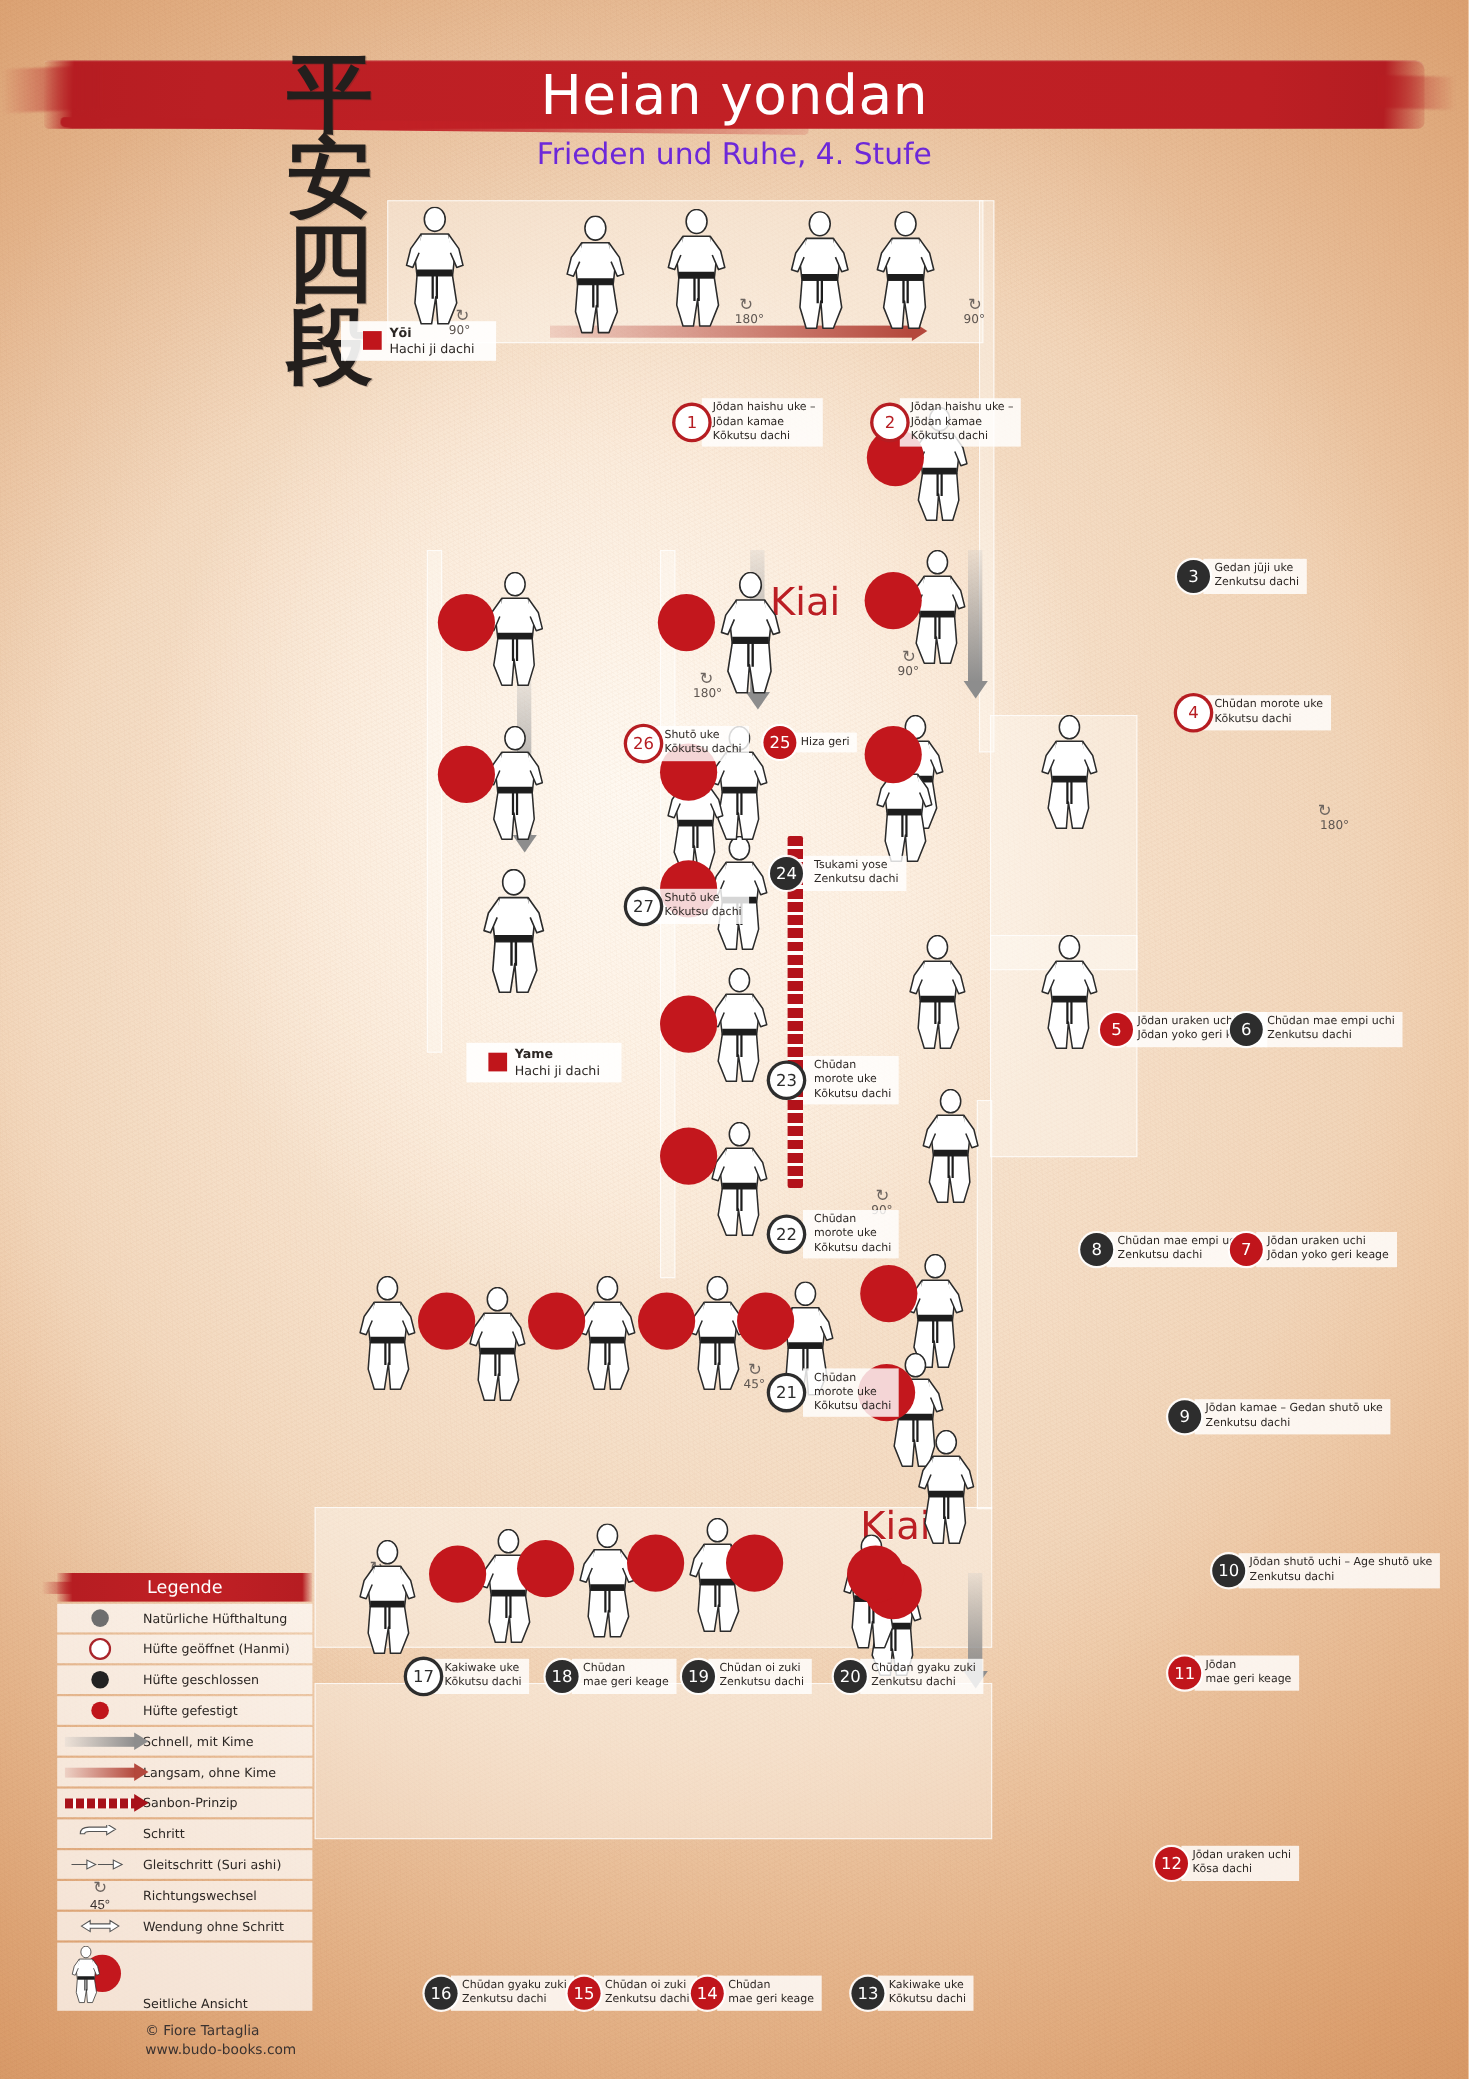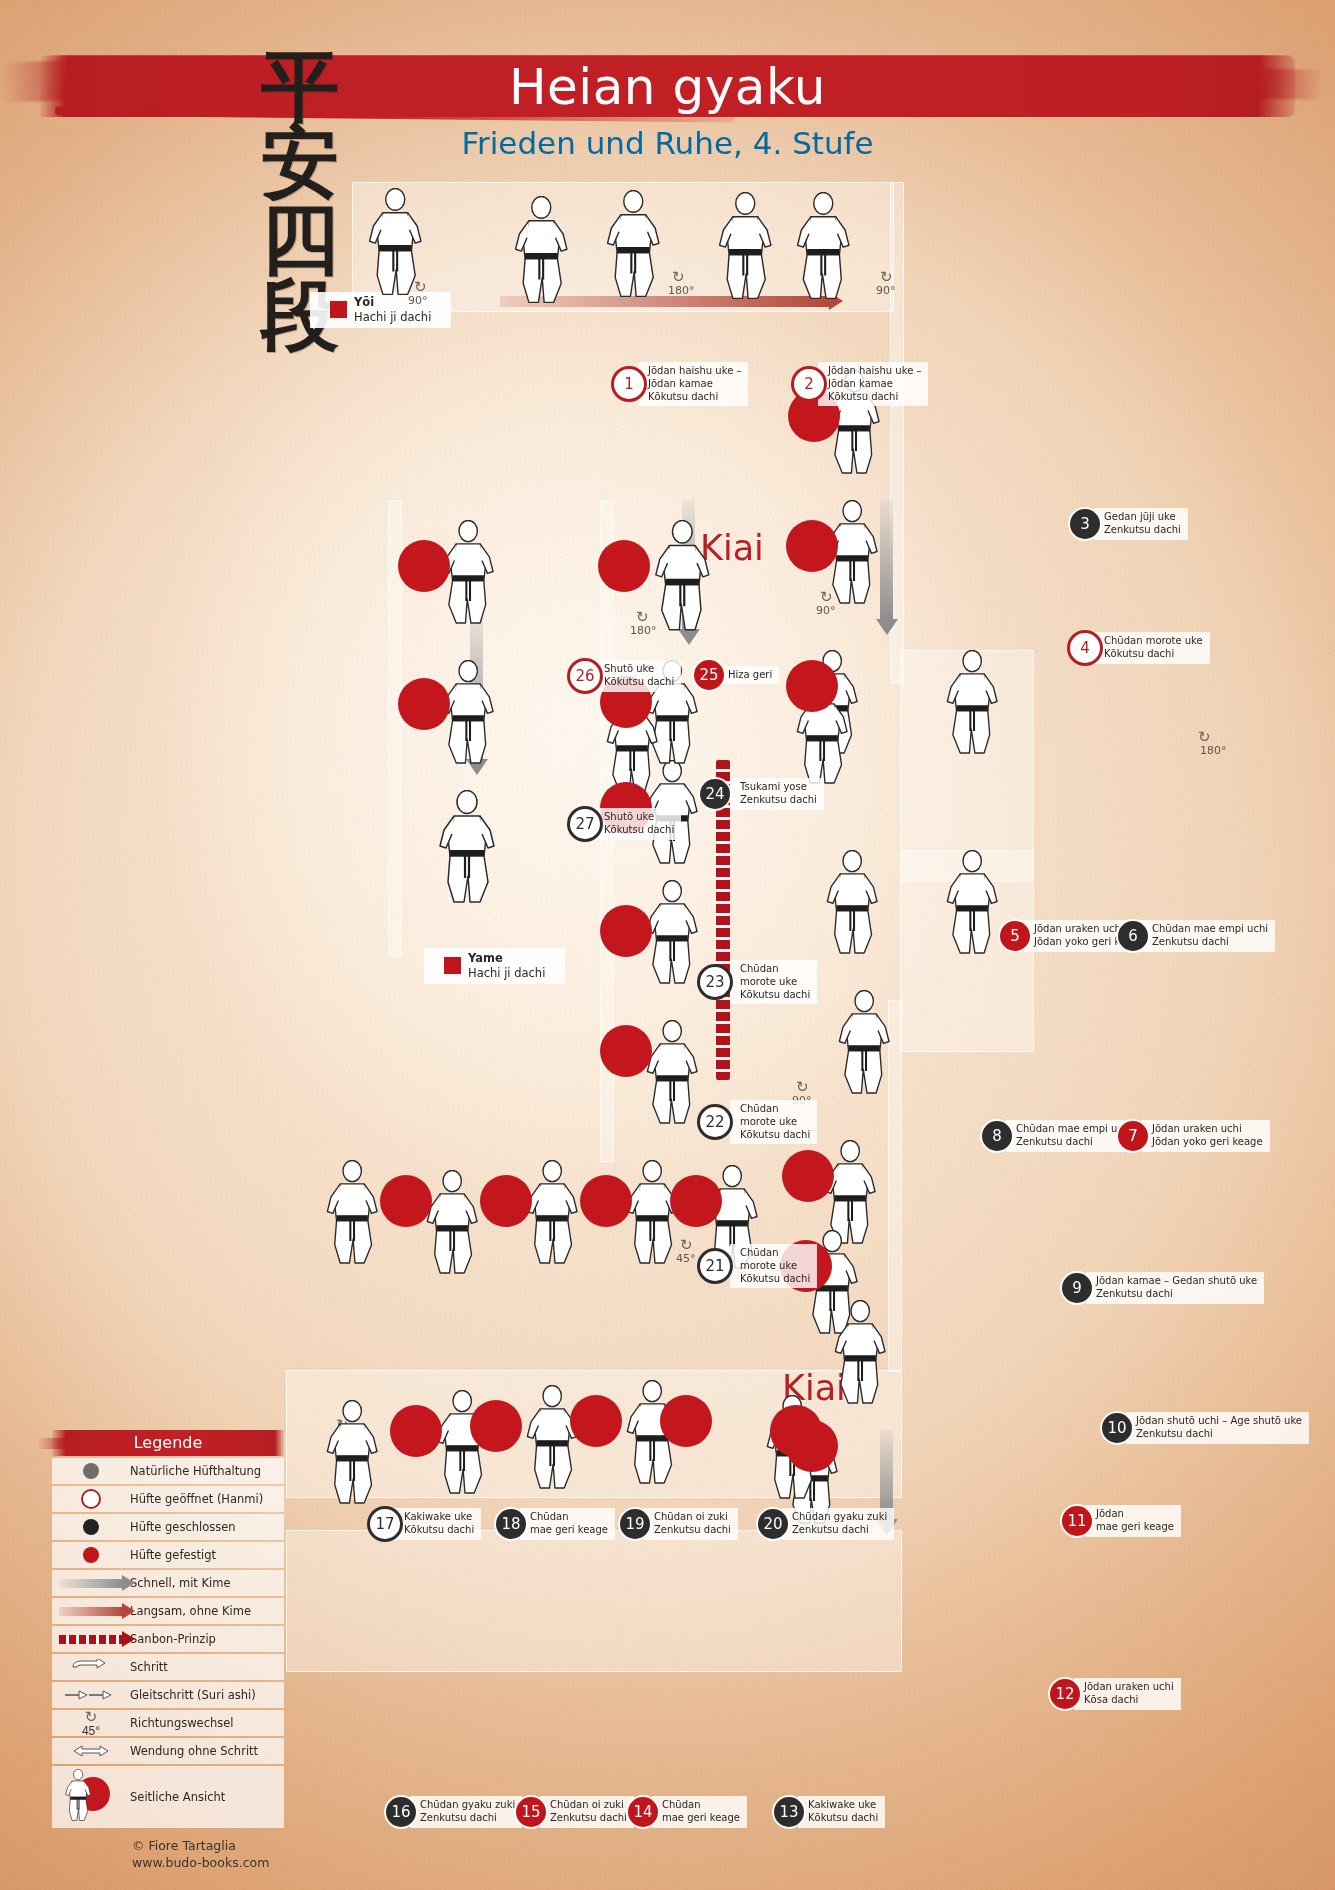--- a/index.html
+++ b/index.html
@@ -51,21 +51,21 @@
     background:linear-gradient(90deg,#b61d22 0%,#c12025 45%,rgba(193,32,37,.15) 100%);
     transform:skewY(.6deg);border-radius:4px;filter:blur(.4px);
   }
   .title{
     position:absolute;left:0;top:58px;width:1335px;text-align:center;
     font-size:50px;font-weight:400;color:#fff;letter-spacing:.5px;
     font-family:"DejaVu Sans", sans-serif;
   }
   .subtitle{
     position:absolute;left:0;top:125px;width:1335px;text-align:center;
-    font-size:31px;color:#0369a1;font-family:"DejaVu Sans", sans-serif;
+    font-size:27px;color:#6d28d9;font-family:"DejaVu Sans", sans-serif;
   }
   .kanji{
     position:absolute;left:225px;top:48px;width:150px;
     font-family:"DejaVu Serif", serif;font-size:78px;color:#231f1d;
     line-height:.98;text-align:center;font-weight:700;
     text-shadow:1px 1px 0 rgba(60,40,30,.25);
   }
   .kanji span{display:block;}
 
   
@@ -128,37 +128,37 @@
     color:#fff;font-size:16px;text-align:center;line-height:26px;
     font-family:"DejaVu Sans",sans-serif;
   }
   .legend-head:before{content:"";position:absolute;left:-14px;top:8px;width:34px;height:11px;background:linear-gradient(90deg,rgba(182,29,34,0),#b61d22);}
   .lrow{
     display:flex;align-items:center;height:26px;margin-top:2px;
     background:rgba(255,255,255,.70);
   }
   .lrow .ic{width:78px;display:flex;align-items:center;justify-content:center;flex:0 0 auto;}
   .lrow .tx{font-size:11.5px;color:#2c2724;font-family:"DejaVu Sans",sans-serif;}
-  .lrow.tall{height:62px;}
+  .lrow.tall{height:62px;align-items:flex-end;}
   .lrow.tall .ic{height:62px;}
   .credit{margin-top:10px;margin-left:80px;font-size:12.5px;color:#3a3230;line-height:1.35;font-family:"DejaVu Sans",sans-serif;}
   .ldot{width:16px;height:16px;border-radius:50%;}
   .lar{position:relative;width:64px;height:9px;}
   .lar:after{content:"";position:absolute;right:-12px;top:-4px;border-left:13px solid currentColor;border-top:8.5px solid transparent;border-bottom:8.5px solid transparent;}
 </style>
 </head>
 <body>
 
 <div class="paper"></div>
 <div class="grain"></div>
 <div class="vign"></div>
 
 <div class="brush"></div>
 <div class="brush-tail"></div>
-<div class="title">Heian gyaku</div>
+<div class="title">Heian yondan</div>
 <div class="subtitle">Frieden und Ruhe, 4. Stufe</div>
 <div class="kanji">
   <span>平</span>
   <span>安</span>
   <span>四</span>
   <span>段</span>
 </div>
 
 <div class="lane" style="left:352px;top:182px;width:540px;height:128px;"></div>
 <div class="lane" style="left:890px;top:182px;width:12px;height:500px;"></div>

